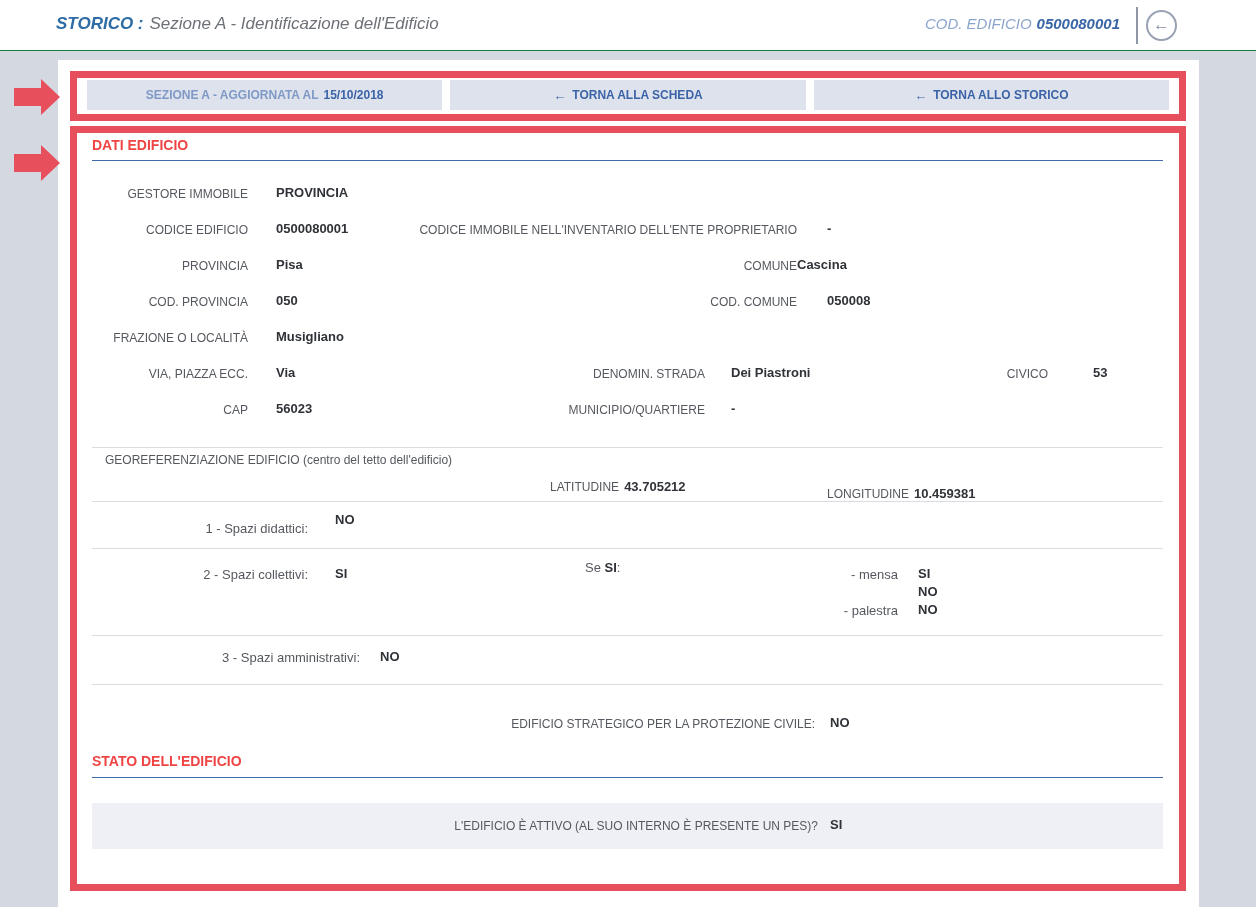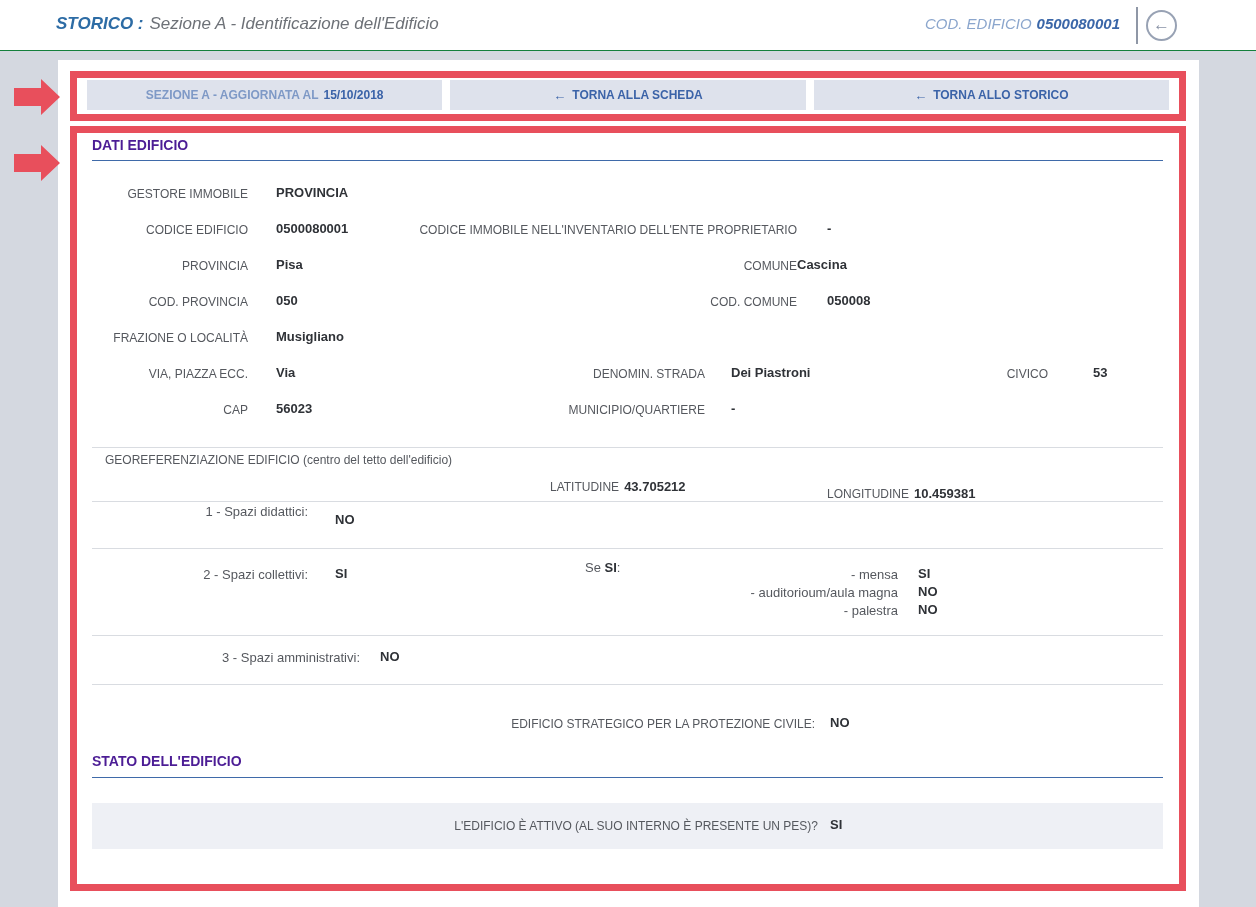--- a/index.html
+++ b/index.html
@@ -41,21 +41,21 @@
   
   .tabs-row { display:flex; gap:8px; height:100%; padding:4px 10px; align-items:flex-end; }
   .tab {
     flex:1; height:30px; background:#dee2ec; display:flex; align-items:center; justify-content:center;
     font-size:12px; font-weight:bold; color:#3b63a8; cursor:pointer; white-space:nowrap;
   }
   .tab .muted { color:#7e99c6; margin-right:5px; }
   .tab .arrow { margin-right:6px; font-size:13px; }
   
   .content { position:relative; width:100%; height:100%; font-size:12px; }
-  .sec-heading { position:absolute; font-size:14px; font-weight:bold; color:#4c1d95; white-space:nowrap; }
+  .sec-heading { position:absolute; font-size:14px; font-weight:bold; color:#ef4444; white-space:nowrap; }
   .sec-underline { position:absolute; left:15px; width:1071px; height:1px; background:#3f6aa9; }
   .hline { position:absolute; left:15px; width:1071px; height:1px; background:#d9dce1; }
   .lbl { position:absolute; color:#55585e; font-size:12px; white-space:nowrap; }
   .lbl.r { text-align:right; }
   .val { position:absolute; font-weight:bold; font-size:13px; color:#2f3237; white-space:nowrap; }
   .mixed { font-size:13px; }
   .gray-band { position:absolute; left:15px; width:1071px; height:46px; background:#eef0f5; }
   .georef-lbl { color:#55585e; }
   .georef-pair b { font-size:13px; color:#2f3237; margin-left:5px; }
 </style>
@@ -149,34 +149,33 @@
     <div class="lbl" style="left:28px; top:320px;">GEOREFERENZIAZIONE EDIFICIO (centro del tetto dell'edificio)</div>
     <div class="lbl georef-pair" style="left:473px; top:325px;margin-top:21px;">
       <span class="georef-lbl">LATITUDINE</span><b>43.705212</b>
     </div>
     <div class="lbl georef-pair" style="left:750px; top:333px;margin-top:20px;">
       <span class="georef-lbl">LONGITUDINE</span><b>10.459381</b>
     </div>
 
     <div class="hline" style="top:368px;"></div>
 
-    <div class="lbl r mixed" style="left:0; top:371px; width:231px;text-align:right;">1 - Spazi didattici:</div>
+    <div class="lbl r mixed" style="left:0; top:388px; width:231px;text-align:right;">1 - Spazi didattici:</div>
     <div class="val" style="left:258px; top:379px;">NO</div>
 
     <div class="hline" style="top:415px;"></div>
 
     <div class="lbl r mixed" style="left:0; top:434px; width:231px;">2 - Spazi collettivi:</div>
     <div class="val" style="left:258px; top:433px;">SI</div>
     <div class="lbl mixed" style="left:508px; top:427px;">
       <span>Se</span>
       <b style="color:#2f3237;">SI</b><span>:</span>
     </div>
     <div class="lbl r mixed" style="left:500px; top:434px; width:321px;">- mensa</div>
     <div class="val" style="left:841px; top:433px;">SI</div>
-    <div class="lbl r mixed" style="left:500px; top:452px; width:321px;">- auditorioum/aula magna</div>
     <div class="val" style="left:841px; top:451px;">NO</div>
     <div class="lbl r mixed" style="left:500px; top:470px; width:321px;">- palestra</div>
     <div class="val" style="left:841px; top:469px;">NO</div>
 
     <div class="hline" style="top:502px;"></div>
 
     <div class="lbl r mixed" style="left:0; top:517px; width:283px;">3 - Spazi amministrativi:</div>
     <div class="val" style="left:303px; top:516px;">NO</div>
 
     <div class="hline" style="top:551px;"></div>

